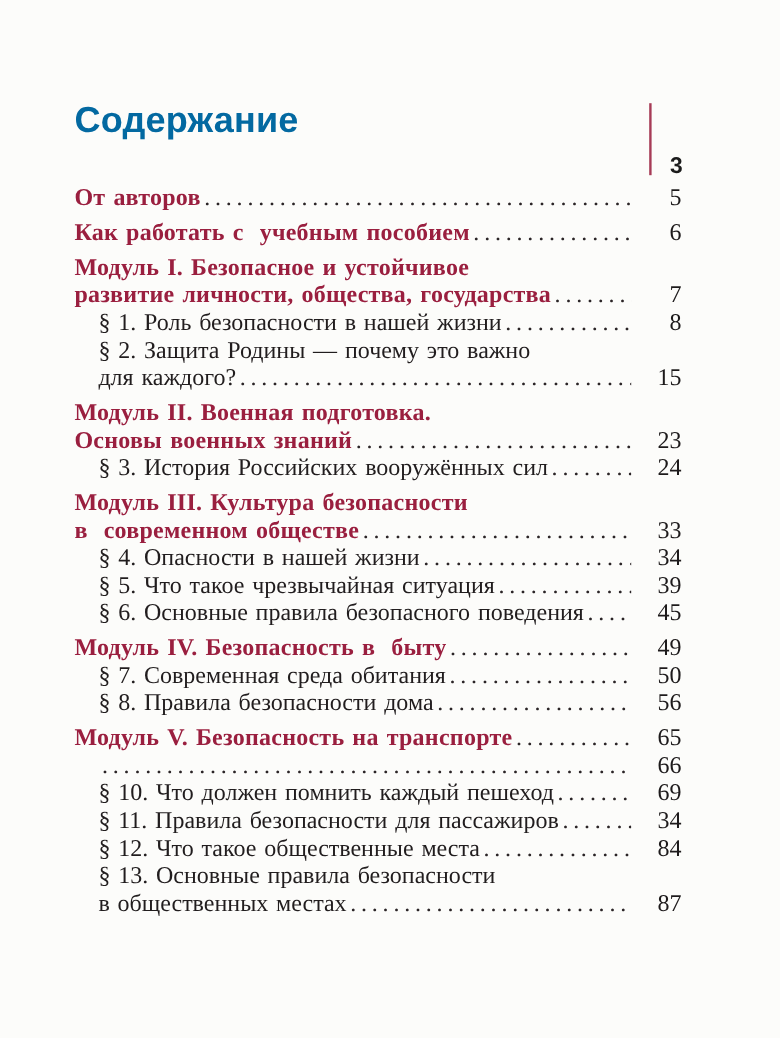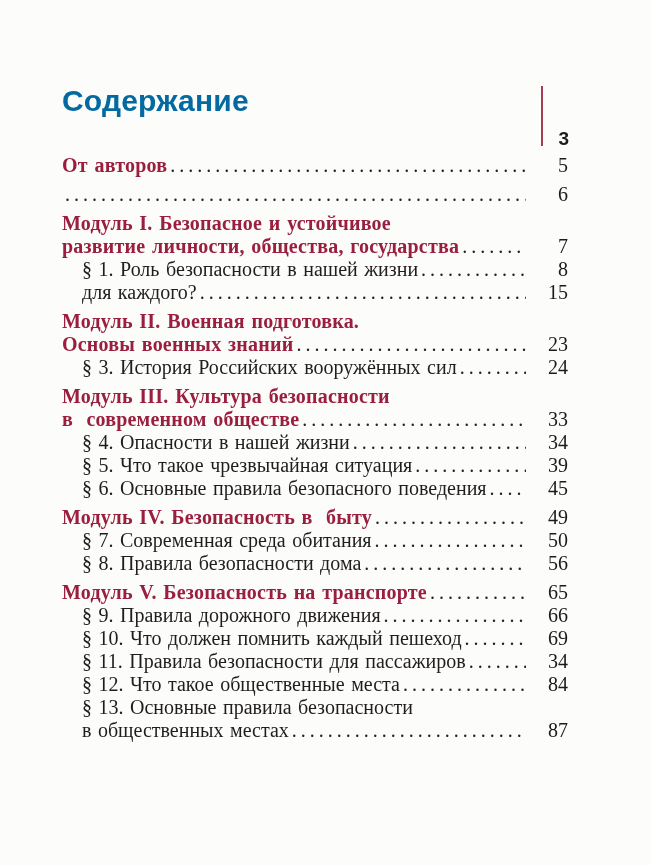--- a/index.html
+++ b/index.html
@@ -68,20 +68,21 @@
     <div class="toc" id="toc">
         <div class="entry module">
           <div class="line">
             <span class="lbl">От авторов</span>
             <span class="dots"></span>
             <span class="pg">5</span>
           </div>
         </div>
         <div class="entry module">
           <div class="line">
+            <span class="lbl">Как работать с  учебным пособием</span>
             <span class="dots"></span>
             <span class="pg">6</span>
           </div>
         </div>
         <div class="entry module">
           <div class="line">
             <span class="lbl">Модуль I. Безопасное и устойчивое</span>
           </div>
           <div class="line">
             <span class="lbl">развитие личности, общества, государства</span>
@@ -91,20 +92,23 @@
         </div>
         <div class="entry section">
           <div class="line">
             <span class="lbl">§ 1. Роль безопасности в нашей жизни</span>
             <span class="dots"></span>
             <span class="pg">8</span>
           </div>
         </div>
         <div class="entry section">
           <div class="line">
+            <span class="lbl">§ 2. Защита Родины — почему это важно</span>
+          </div>
+          <div class="line">
             <span class="lbl">для каждого?</span>
             <span class="dots"></span>
             <span class="pg">15</span>
           </div>
         </div>
         <div class="entry module">
           <div class="line">
             <span class="lbl">Модуль II. Военная подготовка.</span>
           </div>
           <div class="line">
@@ -174,21 +178,20 @@
         </div>
         <div class="entry module">
           <div class="line">
             <span class="lbl">Модуль V. Безопасность на транспорте</span>
             <span class="dots"></span>
             <span class="pg">65</span>
           </div>
         </div>
         <div class="entry section">
           <div class="line">
-            <span class="lbl">§ 9. Правила дорожного движения</span>
             <span class="dots"></span>
             <span class="pg">66</span>
           </div>
         </div>
         <div class="entry section">
           <div class="line">
             <span class="lbl">§ 10. Что должен помнить каждый пешеход</span>
             <span class="dots"></span>
             <span class="pg">69</span>
           </div>

